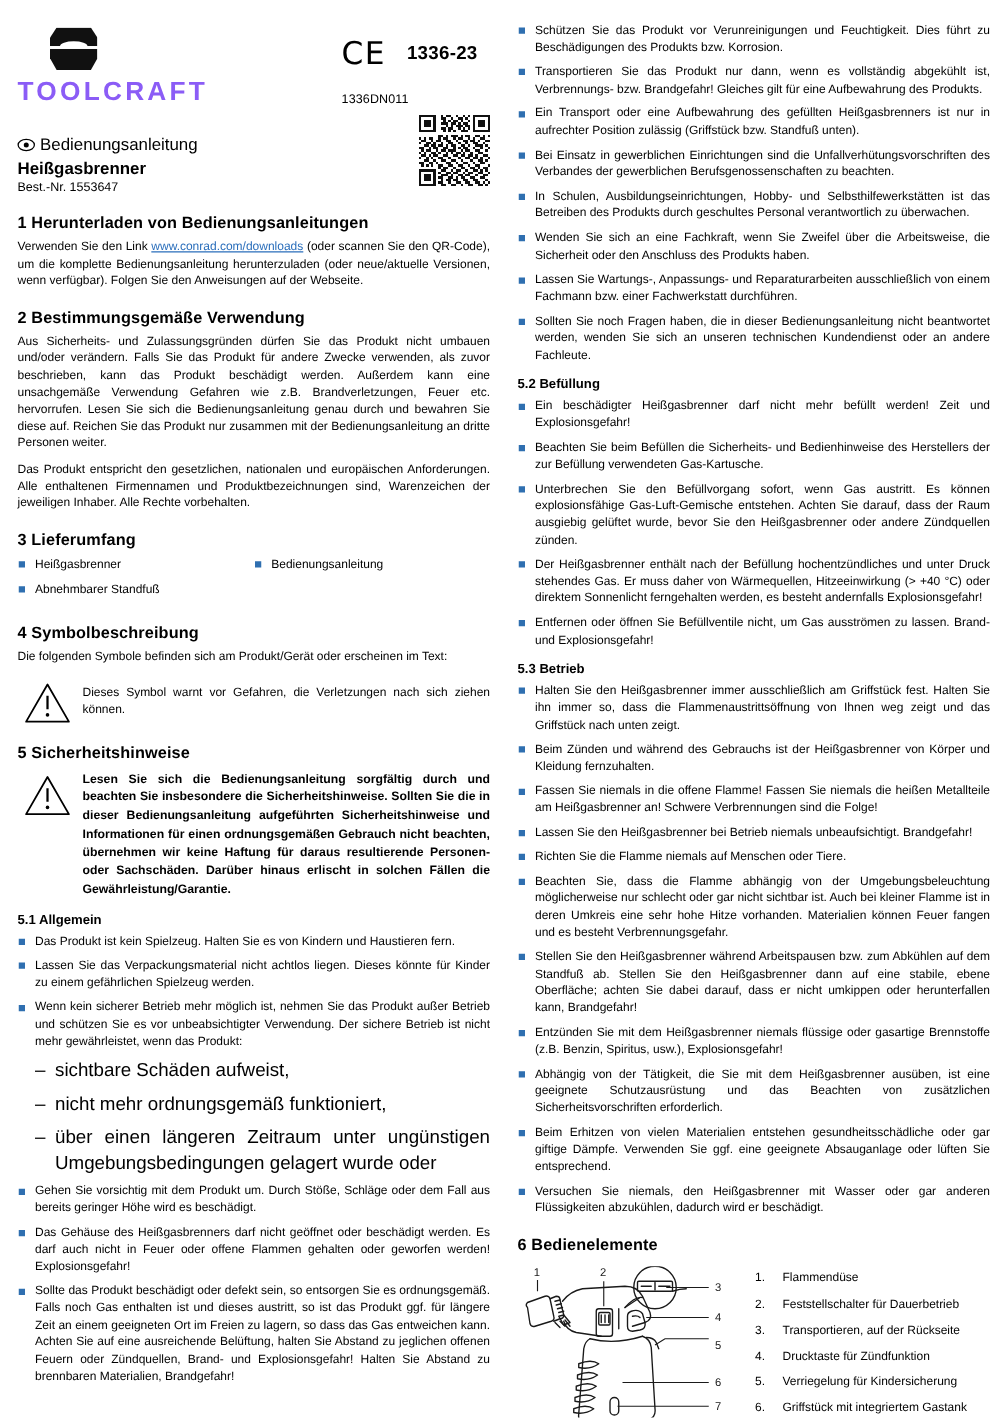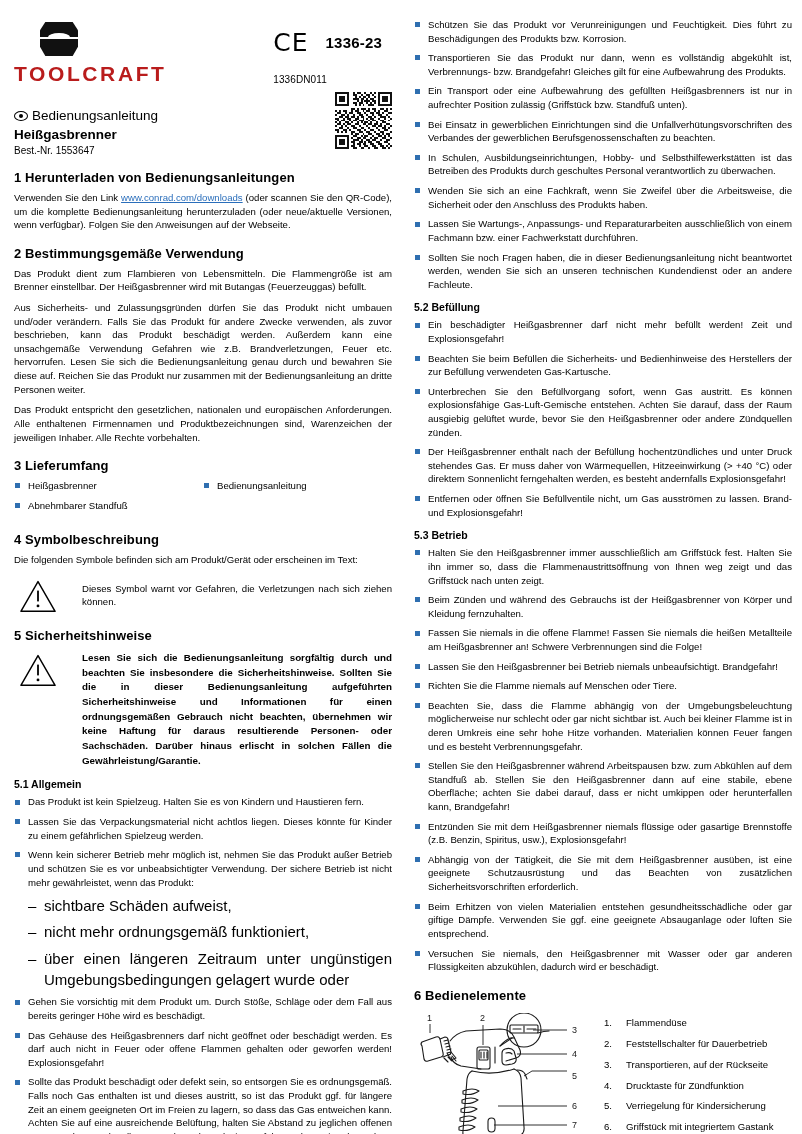--- a/index.html
+++ b/index.html
@@ -60,21 +60,21 @@
   .logo-mark .notch {
     position: absolute; left: 12px; top: 11px;
     width: 22px; height: 8px;
     background: #fff;
     border-radius: 50%;
   }
   .logo-text {
     font-size: 21px;
     font-weight: bold;
     letter-spacing: 2.6px;
-    color: #b91c1c;
+    color: #8b5cf6;
   }
   .cert {
     text-align: left;
     padding-top: 12px;
     padding-right: 10px;
   }
   .ce-line {
     display: flex;
     align-items: center;
     gap: 17px;
@@ -207,21 +207,21 @@
   .supply-grid {
     display: flex;
     flex-wrap: wrap;
   }
   .supply-grid li { width: 50%; margin-bottom: 7px; }
 
   
   .warn-row {
     display: flex;
     align-items: flex-start;
-    gap: 24px;
+    gap: 8px;
     margin: 8px 0 4px 0;
   }
   .warn-row.intro { align-items: center; margin-top: 10px; }
   .tri {
     flex: 0 0 auto;
     width: 40px; height: 36px;
     margin-left: 4px;
     margin-top: 1px;
   }
   .warn-text {
@@ -304,21 +304,20 @@
             <path d="M8 8h2v1H8zM11 8h1v1h-1zM13 8h3v1h-3zM17 8h1v1h-1zM19 8h2v1h-2zM23 8h2v1h-2zM26 8h1v1h-1zM28 8h1v1h-1zM0 9h1v1H0zM2 9h1v1H2zM4 9h2v1H4zM8 9h1v1H8zM10 9h2v1h-2zM14 9h1v1h-1zM16 9h2v1h-2zM20 9h1v1h-1zM22 9h1v1h-1zM25 9h2v1h-2zM1 10h2v1H1zM5 10h1v1H5zM7 10h2v1H7zM11 10h2v1h-2zM15 10h1v1h-1zM18 10h2v1h-2zM21 10h2v1h-2zM24 10h1v1h-1zM27 10h2v1h-2zM0 11h1v1H0zM3 11h2v1H3zM6 11h1v1H6zM9 11h1v1H9zM12 11h2v1h-2zM16 11h1v1h-1zM19 11h1v1h-1zM22 11h2v1h-2zM26 11h1v1h-1zM2 12h2v1H2zM5 12h2v1H5zM8 12h2v1H8zM11 12h1v1h-1zM13 12h2v1h-2zM17 12h2v1h-2zM20 12h1v1h-1zM23 12h3v1h-3zM27 12h1v1h-1zM0 13h2v1H0zM4 13h1v1H4zM6 13h2v1H6zM10 13h2v1h-2zM14 13h1v1h-1zM16 13h1v1h-1zM18 13h2v1h-2zM22 13h1v1h-1zM25 13h1v1h-1zM28 13h1v1h-1zM1 14h1v1H1zM3 14h2v1H3zM7 14h1v1H7zM9 14h2v1H9zM12 14h3v1h-3zM17 14h1v1h-1zM19 14h2v1h-2zM23 14h2v1h-2zM27 14h1v1h-1zM0 15h1v1H0zM2 15h1v1H2zM5 15h2v1H5zM8 15h1v1H8zM11 15h1v1h-1zM13 15h1v1h-1zM15 15h2v1h-2zM18 15h1v1h-1zM21 15h1v1h-1zM24 15h2v1h-2zM1 16h2v1H1zM4 16h1v1H4zM6 16h2v1H6zM10 16h2v1h-2zM14 16h2v1h-2zM17 16h2v1h-2zM20 16h2v1h-2zM23 16h1v1h-1zM26 16h2v1h-2zM0 17h1v1H0zM3 17h1v1H3zM5 17h1v1H5zM8 17h2v1H8zM12 17h1v1h-1zM16 17h1v1h-1zM19 17h2v1h-2zM22 17h2v1h-2zM25 17h1v1h-1zM28 17h1v1h-1zM2 18h2v1H2zM6 18h1v1H6zM9 18h2v1H9zM13 18h2v1h-2zM17 18h1v1h-1zM21 18h1v1h-1zM24 18h2v1h-2zM27 18h1v1h-1zM0 19h2v1H0zM4 19h2v1H4zM7 19h1v1H7zM11 19h2v1h-2zM15 19h1v1h-1zM18 19h2v1h-2zM22 19h1v1h-1zM25 19h2v1h-2zM1 20h1v1H1zM3 20h1v1H3zM5 20h1v1H5zM8 20h2v1H8zM12 20h2v1h-2zM16 20h2v1h-2zM20 20h1v1h-1zM23 20h2v1h-2zM28 20h1v1h-1z"></path>
             <path d="M8 21h1v1H8zM10 21h2v1h-2zM14 21h1v1h-1zM17 21h2v1h-2zM21 21h2v1h-2zM24 21h1v1h-1zM26 21h2v1h-2zM9 22h2v1H9zM13 22h1v1h-1zM15 22h2v1h-2zM19 22h1v1h-1zM22 22h2v1h-2zM25 22h1v1h-1zM27 22h1v1h-1zM8 23h1v1H8zM11 23h2v1h-2zM14 23h2v1h-2zM18 23h1v1h-1zM20 23h2v1h-2zM24 23h2v1h-2zM28 23h1v1h-1zM9 24h3v1H9zM13 24h1v1h-1zM16 24h2v1h-2zM19 24h2v1h-2zM23 24h1v1h-1zM26 24h2v1h-2zM8 25h2v1H8zM12 25h2v1h-2zM15 25h1v1h-1zM17 25h2v1h-2zM21 25h2v1h-2zM25 25h2v1h-2zM9 26h1v1H9zM11 26h2v1h-2zM14 26h2v1h-2zM18 26h2v1h-2zM22 26h2v1h-2zM27 26h1v1h-1zM8 27h2v1H8zM12 27h1v1h-1zM15 27h2v1h-2zM19 27h2v1h-2zM23 27h2v1h-2zM26 27h1v1h-1zM28 27h1v1h-1zM9 28h2v1H9zM13 28h2v1h-2zM17 28h1v1h-1zM20 28h2v1h-2zM24 28h2v1h-2zM27 28h1v1h-1z"></path>
           </g>
         </svg>
       </div>
 
       <h2 class="sec">1 Herunterladen von Bedienungsanleitungen</h2>
       <p class="body"><span>Verwenden Sie den Link </span><a class="link" href="#">www.conrad.com/downloads</a><span> (oder scannen Sie den QR-Code), um die komplette Bedienungsanleitung herunterzuladen (oder neue/aktuelle Versionen, wenn verfügbar). Folgen Sie den Anweisungen auf der Webseite.</span></p>
 
       <h2 class="sec">2 Bestimmungsgemäße Verwendung</h2>
-      <p class="body">Das Produkt dient zum Flambieren von Lebensmitteln. Die Flammengröße ist am Brenner einstellbar. Der Heißgasbrenner wird mit Butangas (Feuerzeuggas) befüllt.</p>
       <p class="body">Aus Sicherheits- und Zulassungsgründen dürfen Sie das Produkt nicht umbauen und/oder verändern. Falls Sie das Produkt für andere Zwecke verwenden, als zuvor beschrieben, kann das Produkt beschädigt werden. Außerdem kann eine unsachgemäße Verwendung Gefahren wie z.B. Brandverletzungen, Feuer etc. hervorrufen. Lesen Sie sich die Bedienungsanleitung genau durch und bewahren Sie diese auf. Reichen Sie das Produkt nur zusammen mit der Bedienungsanleitung an dritte Personen weiter.</p>
       <p class="body">Das Produkt entspricht den gesetzlichen, nationalen und europäischen Anforderungen. Alle enthaltenen Firmennamen und Produktbezeichnungen sind, Warenzeichen der jeweiligen Inhaber. Alle Rechte vorbehalten.</p>
 
       <h2 class="sec">3 Lieferumfang</h2>
       <ul class="bullets supply-grid">
         <li>Heißgasbrenner</li>
         <li>Bedienungsanleitung</li>
         <li>Abnehmbarer Standfuß</li>
       </ul>
 

